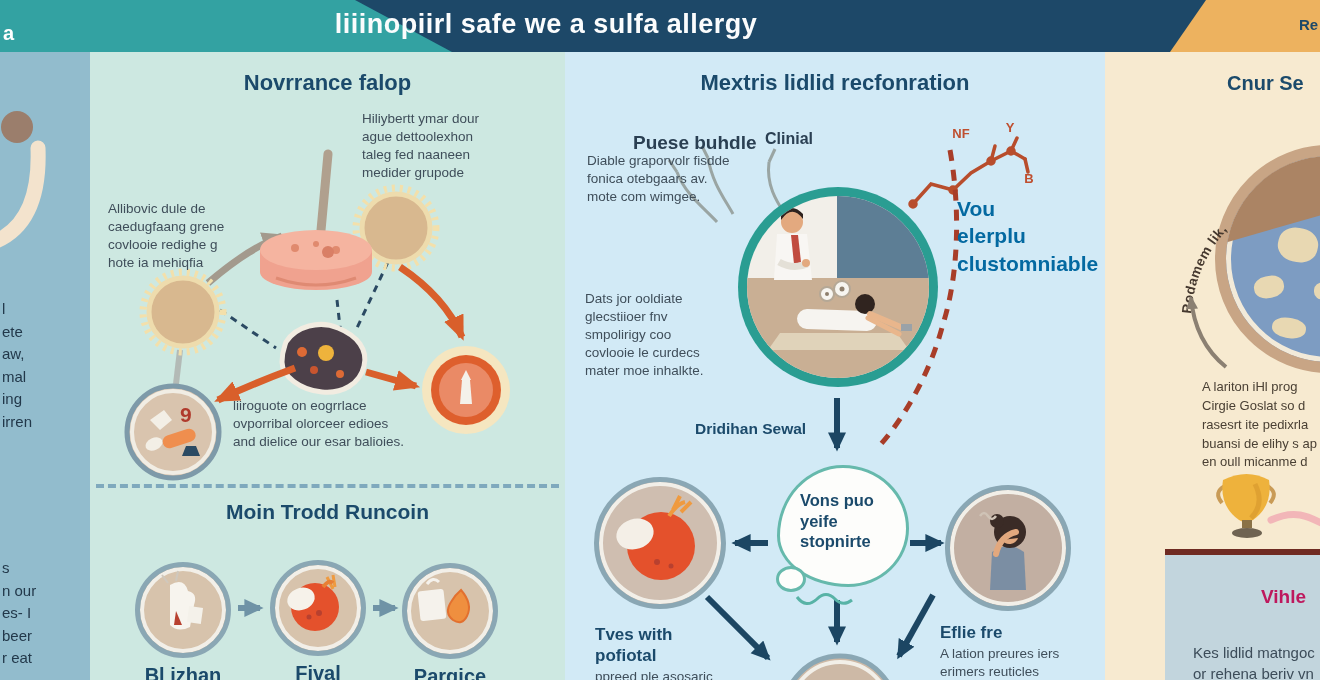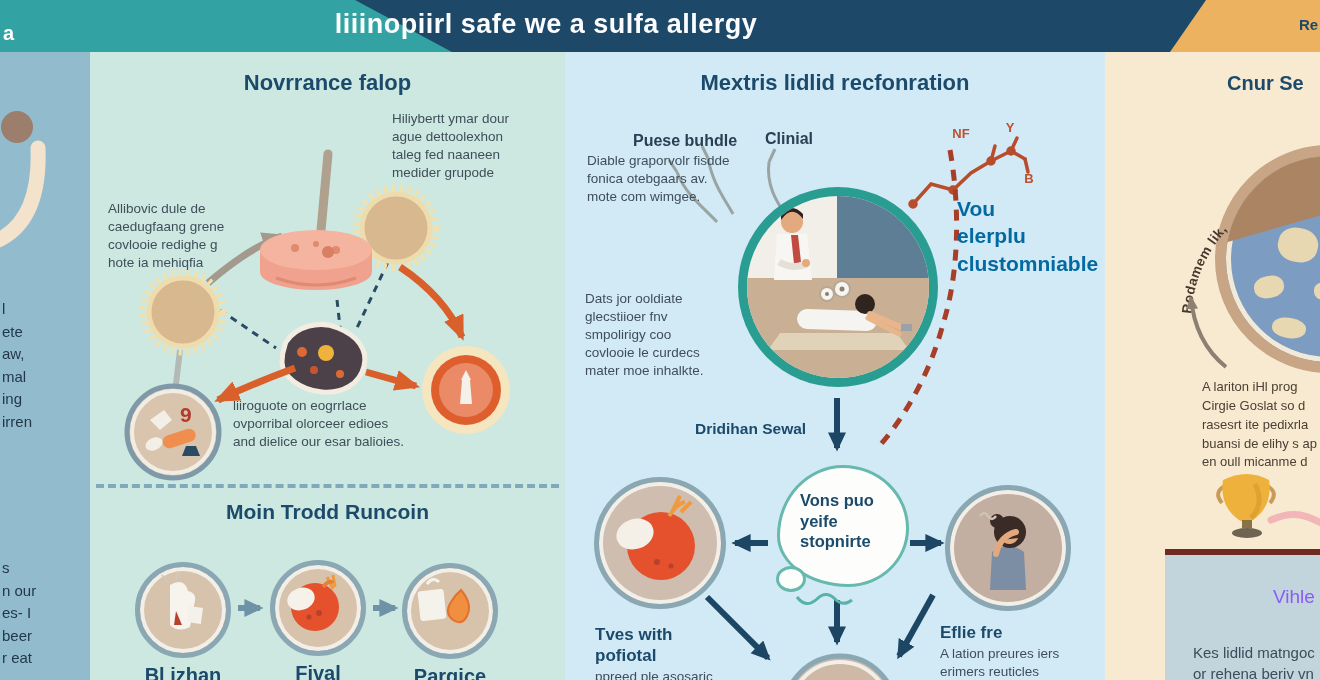--- a/index.html
+++ b/index.html
@@ -159,21 +159,21 @@
         <polygon points="371,328 381,328 376,318" fill="#f4f1ea"></polygon>
       </g>
 
       <g stroke="#6f93a6" stroke-width="6" fill="none">
         <path d="M 148,556 L 170,556" marker-end="url(#mS)"></path>
         <path d="M 283,556 L 305,556" marker-end="url(#mS)"></path>
       </g>
     </svg>
 
     <div class="abs h2" style="left:0;top:18px;width:475px;text-align:center;">Novrrance falop</div>
-    <div class="abs body-txt txt" style="left:272px;top:58px;width:140px;margin-left:30px;">Hiliybertt ymar dour
+    <div class="abs body-txt txt" style="left:272px;top:58px;width:140px;">Hiliybertt ymar dour
 ague dettoolexhon
 taleg fed naaneen
 medider grupode</div>
     <div class="abs body-txt txt" style="left:18px;top:148px;width:155px;">Allibovic dule de
 caedugfaang grene
 covlooie redighe g
 hote ia mehiqfia</div>
     <div class="abs body-txt txt" style="left:143px;top:345px;width:240px;">liiroguote on eogrrlace
 ovporribal olorceer edioes
 and dielice our esar balioies.</div>
@@ -286,21 +286,21 @@
 
       <path d="M 232,545 q 9,12 20,2 q 9,-9 18,0 q 8,8 17,1" stroke="#58b3a6" stroke-width="3" fill="none"></path>
 
       <g>
         <circle cx="275" cy="660" r="56" fill="#cdb9a6" stroke="#8aa7b4" stroke-width="5"></circle>
         <circle cx="275" cy="660" r="50" fill="none" stroke="#f2efe8" stroke-width="4"></circle>
       </g>
     </svg>
 
     <div class="abs h2" style="left:0;top:18px;width:540px;text-align:center;">Mextris lidlid recfonration</div>
-    <div class="abs" style="left:68px;top:80px;font-size:16px;font-weight:bold;color:#2a3f52;">Puese buhdle</div>
+    <div class="abs" style="left:68px;top:80px;font-size:19px;font-weight:bold;color:#2a3f52;">Puese buhdle</div>
     <div class="abs body-txt txt" style="left:22px;top:100px;width:185px;">Diable graporvolr fisdde
 fonica otebgaars av.
 mote com wimgee.</div>
     <div class="abs" style="left:200px;top:78px;font-size:16px;font-weight:bold;color:#2a3f52;">Clinial</div>
     <div class="abs txt" style="left:392px;top:143px;width:130px;font-size:21px;font-weight:bold;color:#0369a1;line-height:1.3;">Vou
 elerplu
 clustomniable</div>
     <div class="abs body-txt txt" style="left:20px;top:238px;width:170px;">Dats jor ooldiate
 glecstiioer fnv
 smpolirigy coo
@@ -372,18 +372,18 @@
     </svg>
 
     <div class="abs txt" style="left:97px;top:326px;font-size:13px;line-height:1.45;color:#4a4034;white-space:pre;">A lariton iHl prog
 Cirgie Goslat so d
 rasesrt ite pedixrla
 buansi de elihy s ap
 en oull micanme d</div>
 
     <div class="footer-strip"></div>
     <div class="footer-panel"></div>
-    <div class="abs" style="left:168px;top:534px;font-size:19px;font-weight:normal;color:#8b5cf6;white-space:nowrap;">Vihle</div>
+    <div class="abs" style="left:156px;top:534px;font-size:19px;font-weight:bold;color:#be185d;white-space:nowrap;">Vihle</div>
     <div class="abs txt" style="left:88px;top:590px;font-size:15px;line-height:1.4;color:#3c4c59;white-space:pre;">Kes lidlid matngoc
 or rehena beriv vn</div>
   </div>
 
 </div>
 
 </body></html>

